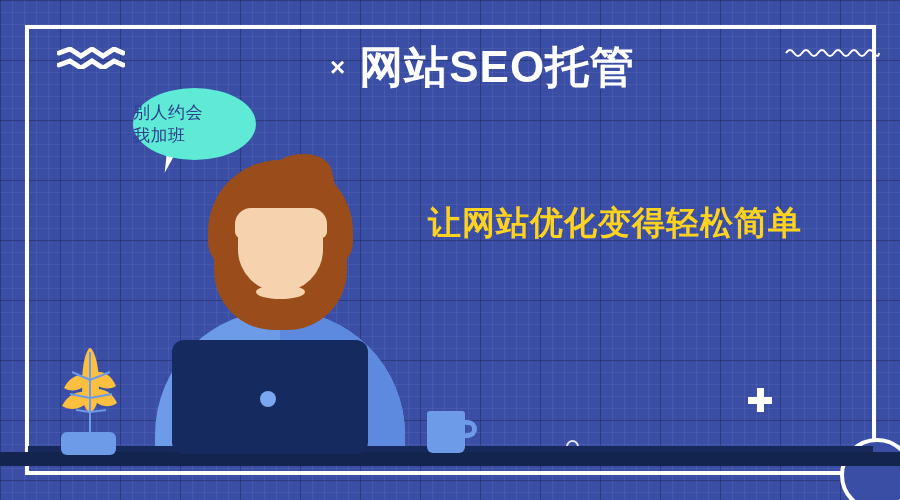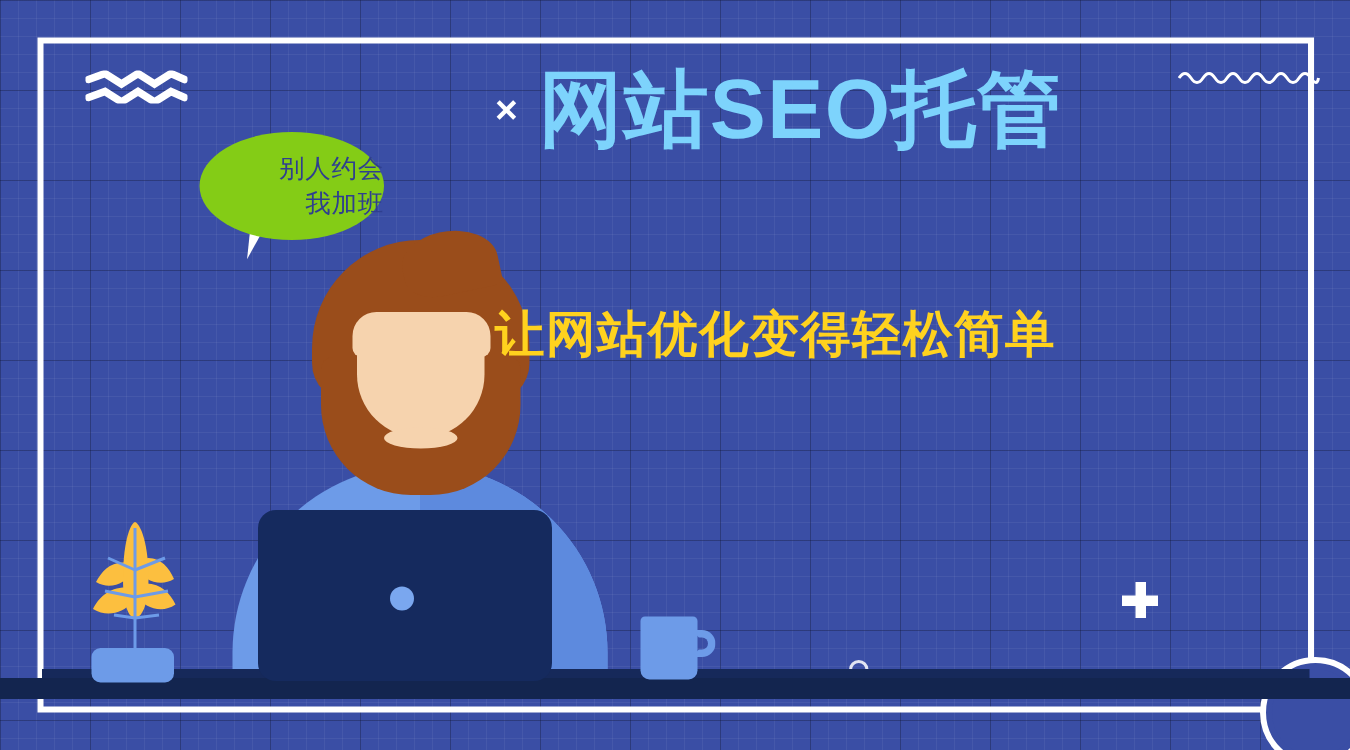--- a/index.html
+++ b/index.html
@@ -109,25 +109,25 @@
     border-radius: 50%;
     box-sizing: border-box;
   }
   
   .bubble {
     position: absolute;
     left: 133px;
     top: 88px;
     width: 123px;
     height: 72px;
-    background: #84cc16;
+    background: #5eead4;
     border-radius: 50% / 50%;
     display: flex;
     flex-direction: column;
-    align-items: flex-end;
+    align-items: flex-start;
     justify-content: center;
     z-index: 6;
   }
   .bubble-line {
     color: #2f3f8f;
     font-size: 17px;
     line-height: 23px;
     letter-spacing: 0.5px;
     white-space: nowrap;
   }
@@ -346,22 +346,22 @@
     z-index: 10;
   }
   .title-x {
     color: #ffffff;
     font-size: 26px;
     font-weight: bold;
     margin-right: 14px;
     line-height: 1;
   }
   .title-main {
-    color: #7dd3fc;
-    font-size: 56px;
+    color: #ffffff;
+    font-size: 44px;
     font-weight: bold;
     letter-spacing: 1px;
     line-height: 1.05;
     white-space: nowrap;
   }
   .subtitle {
     position: absolute;
     left: 330px;
     top: 117px;
     width: 560px;
@@ -377,21 +377,21 @@
     top: 192px;
     width: 570px;
     z-index: 10;
   }
   .headline {
     color: #ffd21e;
     font-size: 33px;
     font-weight: bold;
     line-height: 62px;
     letter-spacing: 1px;
-    text-align: left;
+    text-align: center;
     white-space: nowrap;
   }
 </style>
 </head>
 <body>
 
 <div id="banner">
 
   <div class="grid-fine"></div>
   <div class="grid-coarse"></div>

